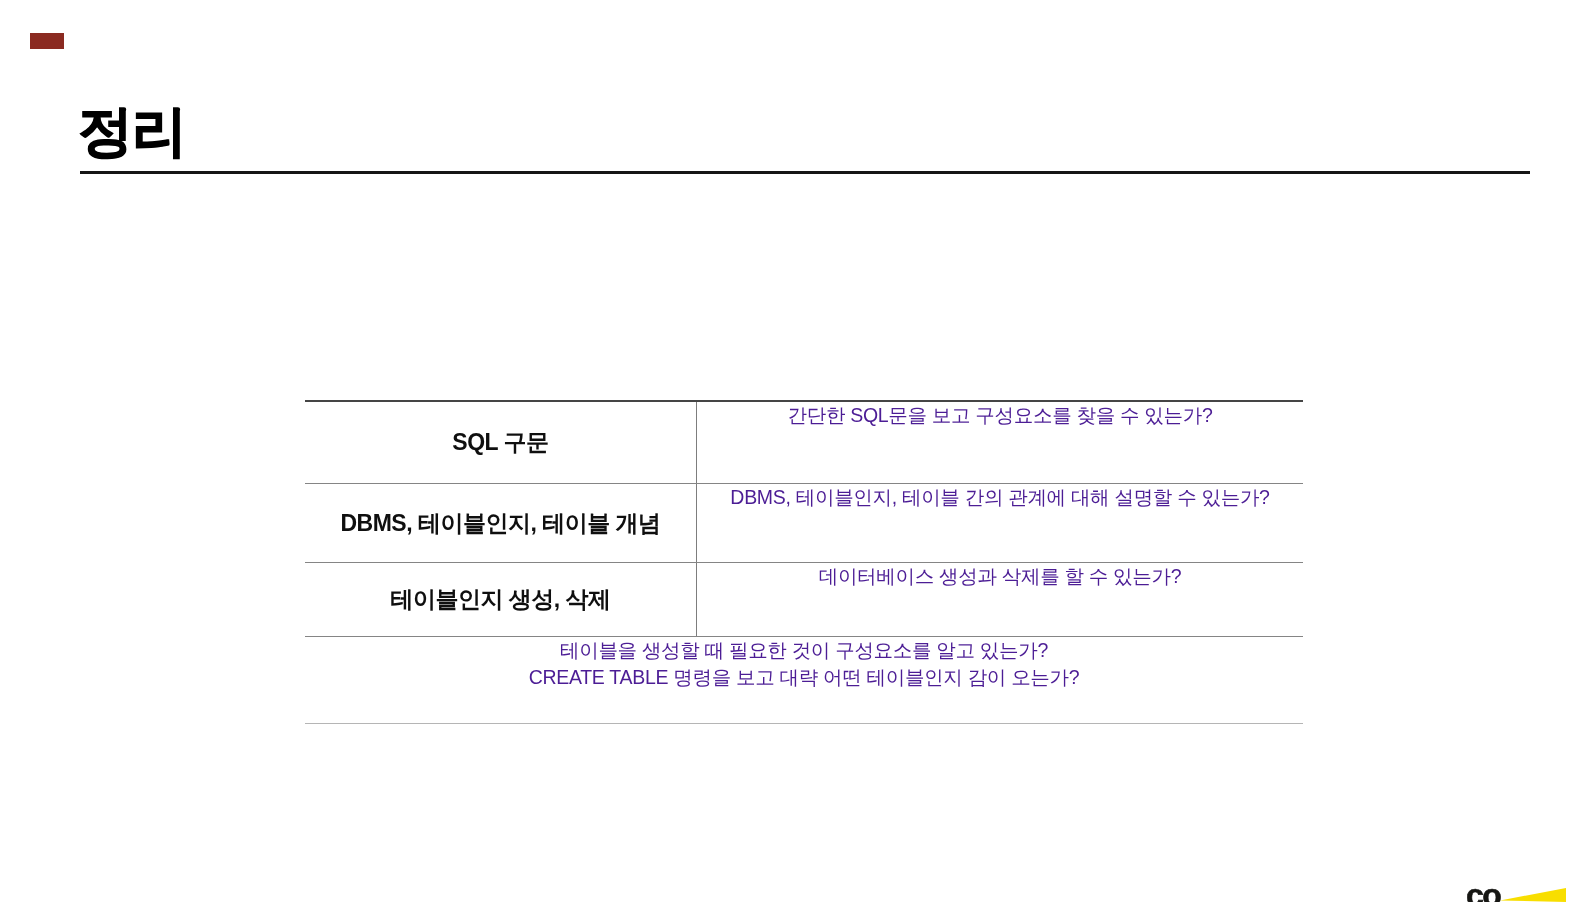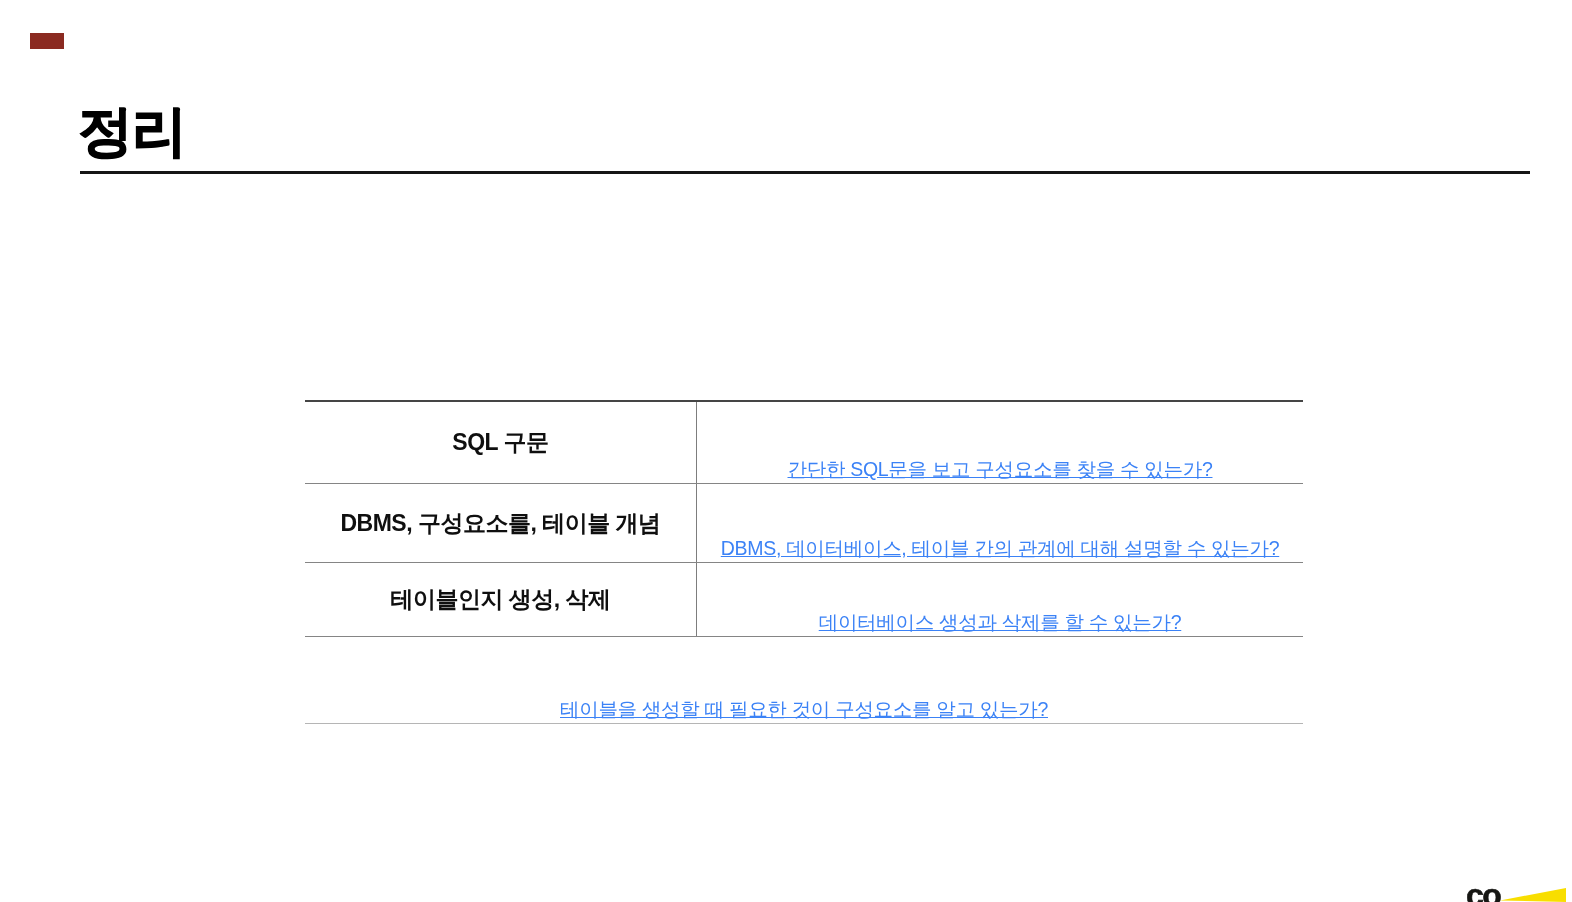--- a/index.html
+++ b/index.html
@@ -39,23 +39,23 @@
   .t-row:nth-child(4) { height:87px; border-top:1px solid #858585; }
   .cell-topic {
     width:392px; flex:0 0 392px;
     display:flex; align-items:center; justify-content:center;
     border-right:1.5px solid #7d7d7d;
     font-weight:700; font-size:23px; color:#0f0f0f;
     letter-spacing:-0.5px; text-align:center; padding:10px 10px;
   }
   .cell-question {
     flex:1 1 auto;
-    display:flex; flex-direction:column; align-items:center; justify-content:flex-end;
-    font-size:19.5px; color:#3b82f6; letter-spacing:-0.3px;
-    text-align:center; padding:0 18px; line-height:27px;text-decoration:underline;
+    display:flex; flex-direction:column; align-items:center; justify-content:flex-start;
+    font-size:19.5px; color:#4c1d95; letter-spacing:-0.3px;
+    text-align:center; padding:0 18px; line-height:27px;
   }
 
   
   .logo {
     position:absolute; left:1466px; top:852px; width:106px; height:50px;
     color:#161613;
   }
   .logo-line {
     font-size:32px; font-weight:700; letter-spacing:-1.5px;
     line-height:20px; white-space:nowrap; -webkit-text-stroke:0.6px currentColor;
@@ -79,36 +79,37 @@
   <div class="summary-table">
 
     <div class="t-row">
       <div class="cell-topic">SQL 구문</div>
       <div class="cell-question">
         <span>간단한 SQL문을 보고 구성요소를 찾을 수 있는가?</span>
       </div>
     </div>
 
     <div class="t-row">
-      <div class="cell-topic">DBMS, 구성요소를, 테이블 개념</div>
+      <div class="cell-topic">DBMS, 테이블인지, 테이블 개념</div>
       <div class="cell-question">
-        <span>DBMS, 데이터베이스, 테이블 간의 관계에 대해 설명할 수 있는가?</span>
+        <span>DBMS, 테이블인지, 테이블 간의 관계에 대해 설명할 수 있는가?</span>
       </div>
     </div>
 
     <div class="t-row">
       <div class="cell-topic">테이블인지 생성, 삭제</div>
       <div class="cell-question">
         <span>데이터베이스 생성과 삭제를 할 수 있는가?</span>
       </div>
     </div>
 
     <div class="t-row">
       <div class="cell-question">
         <span>테이블을 생성할 때 필요한 것이 구성요소를 알고 있는가?</span>
+        <span>CREATE TABLE 명령을 보고 대략 어떤 테이블인지 감이 오는가?</span>
       </div>
     </div>
 
   </div>
 
   <div class="logo">
     <div class="logo-line">co</div>
     <svg class="logo-swoosh" viewBox="0 0 66 14" preserveAspectRatio="none">
       <polygon points="0,12.5 66,0 66,14" style="fill: rgb(248, 222, 0);"></polygon>
     </svg>

